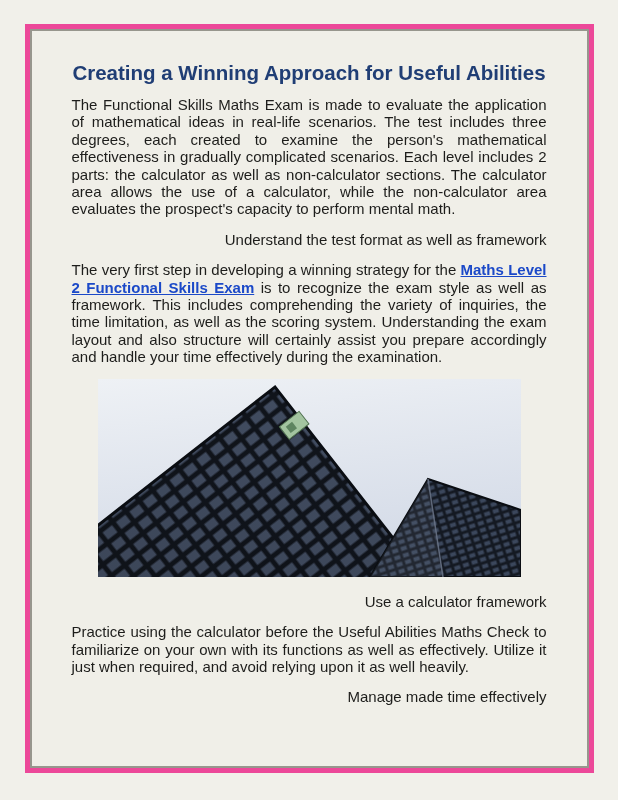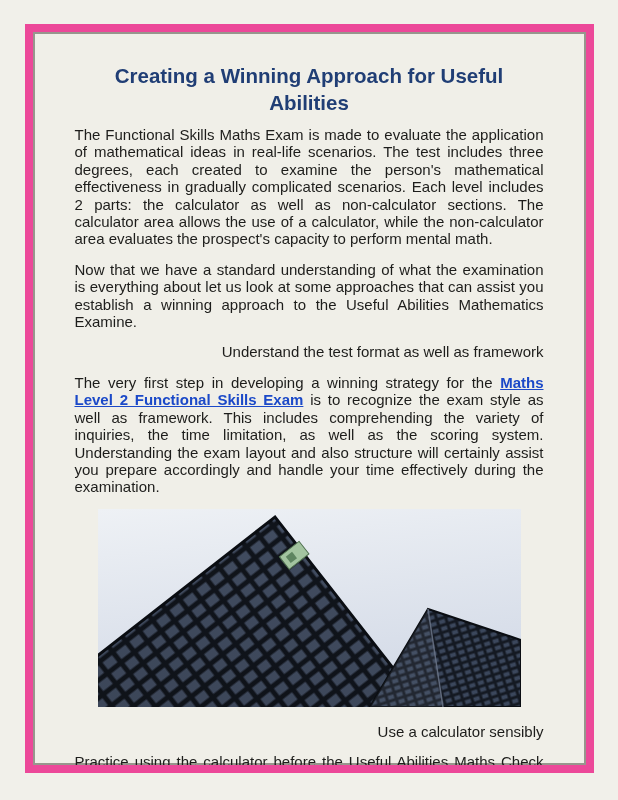--- a/index.html
+++ b/index.html
@@ -6,21 +6,21 @@
   body{
     width:618px;height:800px;
     background:#F1F0EA;
     font-family:"Liberation Sans", sans-serif;
     -webkit-font-smoothing:antialiased;
   }
   .page{
     box-sizing:border-box;
     width:569px;height:749px;
     margin:24px auto 0 auto;
-    border:8px solid #ec4899;
+    border:5px solid #ec4899;
     box-shadow: inset 0 0 0 2px #97968D;
     background:#F0EFE8;
     padding:18px 42px 16px 42px;
     overflow:hidden;
   }
   .title{
     margin:12px 0 10px 0;
     text-align:center;
     color:#203E75;
     font-size:20.5px;
@@ -53,21 +53,20 @@
 <body>
 
 <div class="page">
 
   <h1 class="title">
     <span>Creating a Winning Approach for Useful Abilities</span>
   </h1>
 
   <p>The Functional Skills Maths Exam is made to evaluate the application of mathematical ideas in real-life scenarios. The test includes three degrees, each created to examine the person's mathematical effectiveness in gradually complicated scenarios. Each level includes 2 parts: the calculator as well as non-calculator sections. The calculator area allows the use of a calculator, while the non-calculator area evaluates the prospect's capacity to perform mental math.</p>
 
-  <p>Now that we have a standard understanding of what the examination is everything about let us look at some approaches that can assist you establish a winning approach to the Useful Abilities Mathematics Examine.</p>
 
   <p class="sub">Understand the test format as well as framework</p>
 
   <p>
     <span>The very first step in developing a winning strategy for the </span><a class="doclink">Maths Level 2 Functional Skills Exam</a><span> is to recognize the exam style as well as framework. This includes comprehending the variety of inquiries, the time limitation, as well as the scoring system. Understanding the exam layout and also structure will certainly assist you prepare accordingly and handle your time effectively during the examination.</span>
   </p>
 
   <figure aria-label="skyscrapers-low-angle-photo">
     <svg width="423" height="198" viewBox="0 0 423 198" xmlns="http://www.w3.org/2000/svg">
       <defs>
@@ -142,19 +141,19 @@
 
         <g>
           <polygon points="330,100 423,131 423,198 272,198" fill="url(#winB)" stroke="#0A0D12" stroke-width="2"></polygon>
           <polygon points="330,100 345,198 272,198" fill="#8A93A5" opacity="0.12"></polygon>
           <line x1="330" y1="100" x2="345" y2="198" stroke="#6B7588" stroke-width="1.5" opacity="0.85"></line>
         </g>
       </g>
     </svg>
   </figure>
 
-  <p class="sub">Use a calculator sensibly</p>
+  <p class="sub">Use a calculator framework</p>
 
   <p>Practice using the calculator before the Useful Abilities Maths Check to familiarize on your own with its functions as well as effectively. Utilize it just when required, and avoid relying upon it as well heavily.</p>
 
   <p class="sub">Manage made time effectively</p>
 
 </div>
 
 </body></html>

